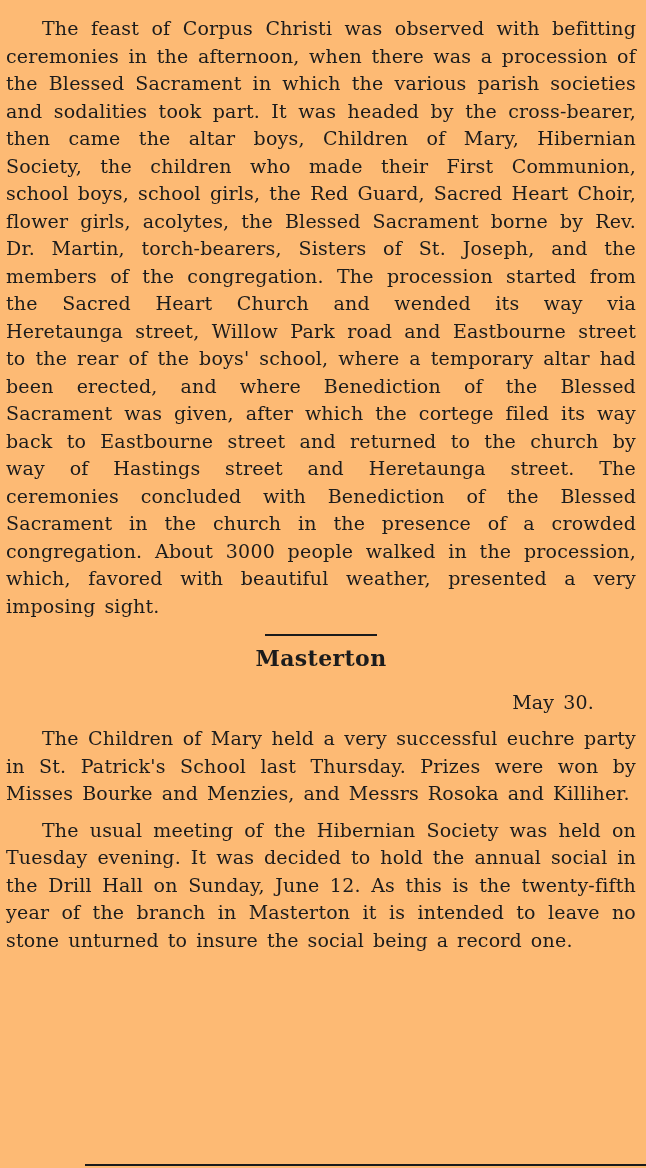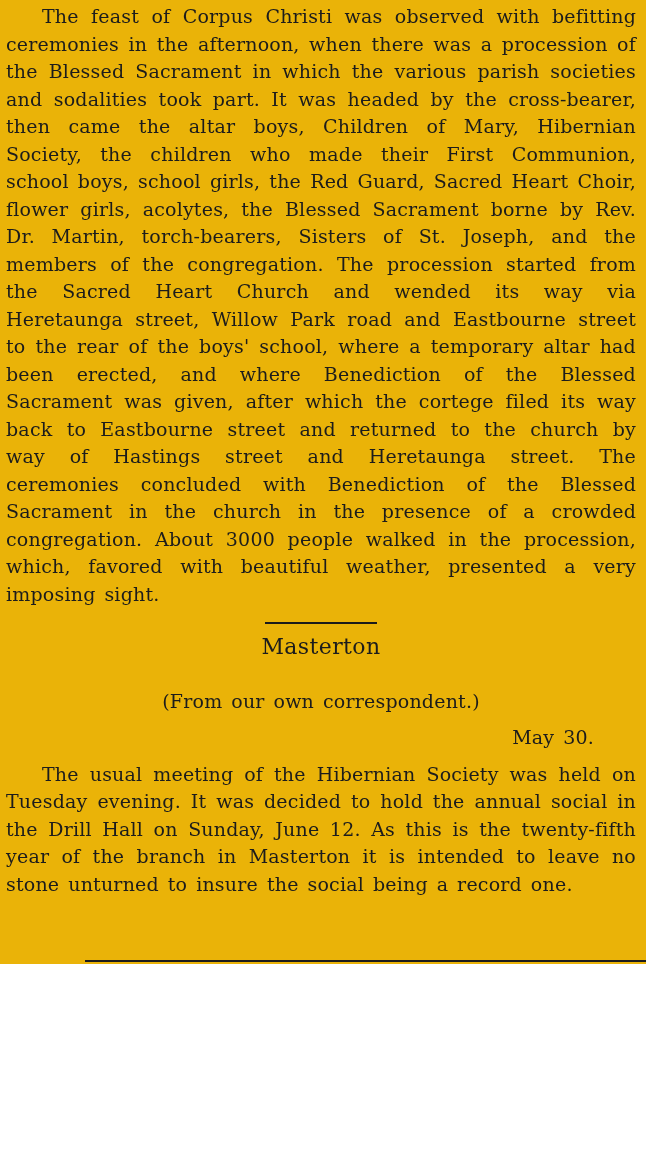--- a/index.html
+++ b/index.html
@@ -1,23 +1,23 @@
 <!DOCTYPE html>
 <html><head>
 <meta charset="utf-8">
 <style>
   html, body { margin: 0; padding: 0; background: #ffffff; }
 
   .page {
     position: relative;
     width: 646px;
-    height: 964px;
+    height: 1168px;
     box-sizing: border-box;
-    background: #eab308;
-    padding: 3px 10px 0 6px;
+    background: #fdba74;
+    padding: 15px 10px 0 6px;
     overflow: hidden;
     font-family: "DejaVu Serif", "Liberation Serif", serif;
     font-size: 19px;
     line-height: 27.5px;
     color: #1c1c1c;
     letter-spacing: 0.2px;
     word-spacing: 0.14em;
   }
 
   .para {
@@ -34,21 +34,21 @@
 
   .heading-rule {
     width: 112px;
     height: 2px;
     background: #1b1b1b;
     margin: 0 auto;
   }
 
   .section-heading {
     font-size: 22px;
-    font-weight: normal;
+    font-weight: bold;
     text-align: center;
     margin: 9px 0 16px 0;
     letter-spacing: 0.4px;
   }
 
   .byline {
     margin: 27px 0 0 0;
     text-align: center;
     text-indent: 0;
   }
@@ -75,23 +75,23 @@
 
 <div class="page">
 
   <p class="para indent">The feast of Corpus Christi was observed with befitting ceremonies in the afternoon, when there was a procession of the Blessed Sacrament in which the various parish societies and sodalities took part. It was headed by the cross-bearer, then came the altar boys, Children of Mary, Hibernian Society, the children who made their First Communion, school boys, school girls, the Red Guard, Sacred Heart Choir, flower girls, acolytes, the Blessed Sacrament borne by Rev. Dr. Martin, torch-bearers, Sisters of St. Joseph, and the members of the congregation. The procession started from the Sacred Heart Church and wended its way via Heretaunga street, Willow Park road and Eastbourne street to the rear of the boys' school, where a temporary altar had been erected, and where Benediction of the Blessed Sacrament was given, after which the cortege filed its way back to Eastbourne street and returned to the church by way of Hastings street and Heretaunga street. The ceremonies concluded with Benediction of the Blessed Sacrament in the church in the presence of a crowded congregation. About 3000 people walked in the procession, which, favored with beautiful weather, presented a very imposing sight.</p>
 
   <div class="heading-block">
     <div class="heading-rule"></div>
     <h2 class="section-heading">Masterton</h2>
   </div>
 
-  <p class="para byline">(From our own correspondent.)</p>
 
   <p class="para dateline">May 30.</p>
 
+  <p class="para indent first-body-para">The Children of Mary held a very successful euchre party in St. Patrick's School last Thursday. Prizes were won by Misses Bourke and Menzies, and Messrs Rosoka and Killiher.</p>
 
   <p class="para indent">The usual meeting of the Hibernian Society was held on Tuesday evening. It was decided to hold the annual social in the Drill Hall on Sunday, June 12. As this is the twenty-fifth year of the branch in Masterton it is intended to leave no stone unturned to insure the social being a record one.</p>
 
 
   <div class="bottom-rule"></div>
 
 </div>
 
 </body></html>

